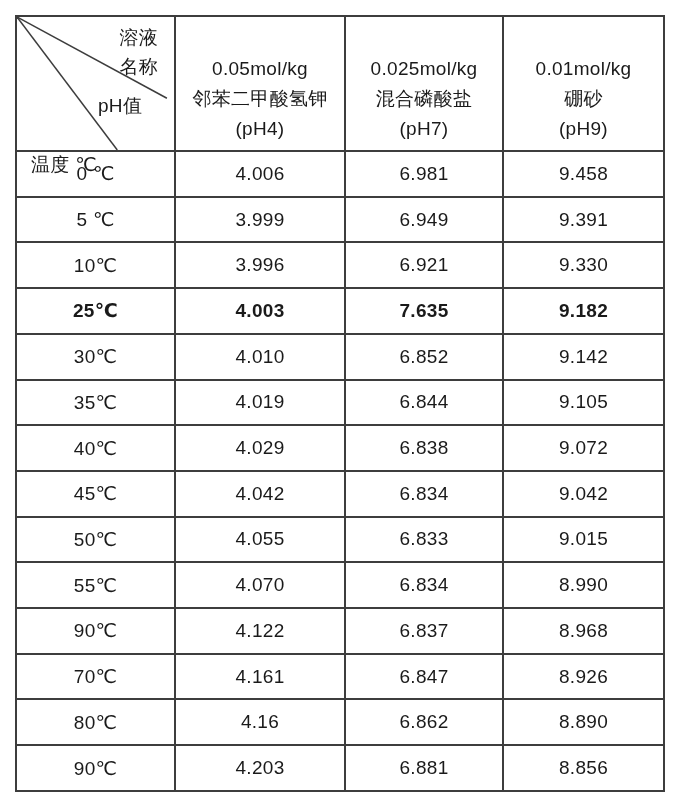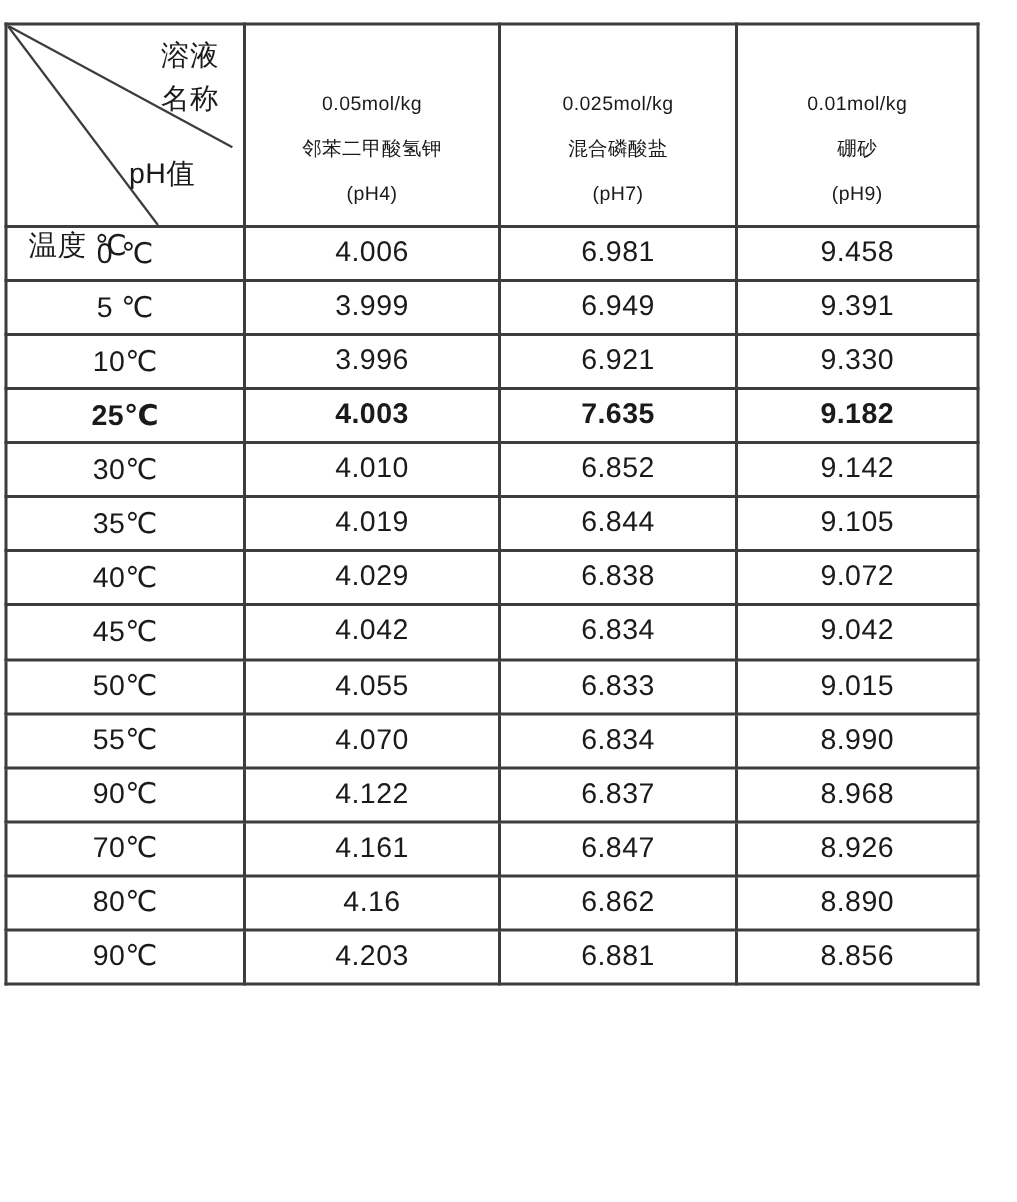--- a/index.html
+++ b/index.html
@@ -10,42 +10,42 @@
   body {
     width: 678px;
     height: 801px;
     position: relative;
     font-family: "Liberation Sans", "DejaVu Sans", sans-serif;
     color: #1a1a1a;
     overflow: hidden;
   }
   table.ph-table {
     position: absolute;
-    left: 3px;
+    left: 15px;
     top: 15px;
     width: 648px;
-    height: 642px;
+    height: 777px;
     border-collapse: collapse;
     table-layout: fixed;
   }
   .ph-table th,
   .ph-table td {
     border: 2px solid #3d3d3d;
     text-align: center;
     vertical-align: middle;
     font-weight: 400;
     font-size: 19px;
     padding: 0;
     letter-spacing: 0.3px;
   }
   
   th.col-head {
     line-height: 30px;
     padding-top: 30px;
-    font-size: 13px;
+    font-size: 19px;
   }
   
   th.corner-cell {
     position: relative;
     padding: 0;
   }
   th.corner-cell svg {
     position: absolute;
     left: 0;
     top: 0;
@@ -59,21 +59,20 @@
     line-height: 29px;
   }
   .corner-solution {
     top: 6px;
     right: 16px;
     text-align: right;
   }
   .corner-ph {
     top: 74px;
     left: 81px;
-    margin-top: 11px;
   }
   .corner-temp {
     top: 107px;
     left: 14px;
     margin-top: 26px;
   }
   tbody tr td {
     font-size: 19px;
   }
   tbody tr.bold-row td {

